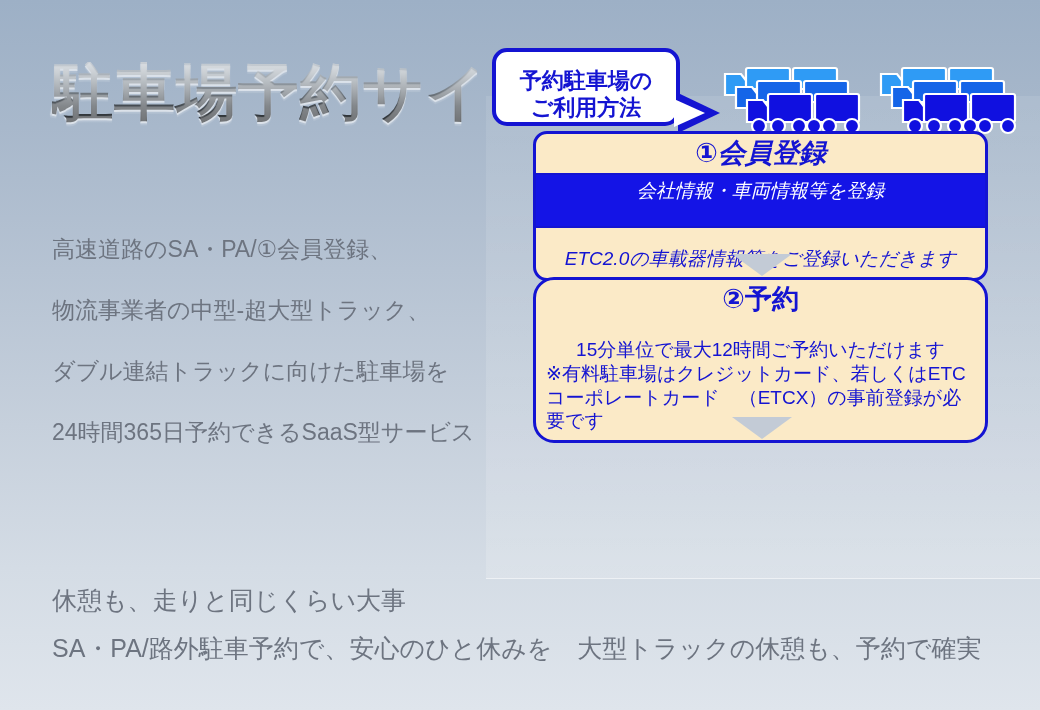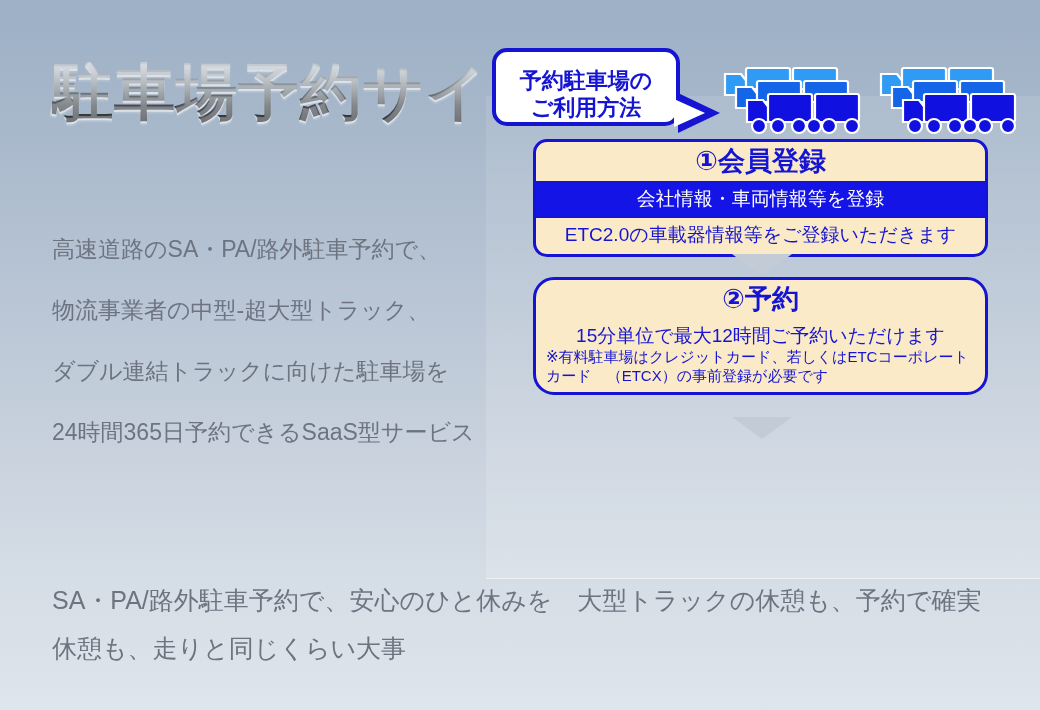--- a/index.html
+++ b/index.html
@@ -157,35 +157,36 @@
     font-weight: bold;
     color: #1414d2;
     padding: 4px 0 5px 0;
     line-height: 1.12;
   }
   .step-bar {
     background: #1414e6;
     color: #ffffff;
     text-align: center;
     font-size: 19px;
-    padding: 5px 0 6px 0;
+    padding: 5px 0 24px 0;
     line-height: 1.15;
     border-top: 2px solid #1414d2;
     border-bottom: 2px solid #1414d2;
   }
   .step-body {
     color: #1414d2;
     padding: 5px 10px 7px 10px;
     line-height: 1.25;
+    margin-top: 14px;
   }
   .step-body .b-main { font-size: 19px; text-align: center; }
   .step-body .b-main-left { font-size: 19px; text-align: left; }
-  .step-body .b-note { font-size: 15px; text-align: left; }
-
-  #step-1 { top: 139px; }
+  .step-body .b-note { font-size: 19px; text-align: left; }
+
+  #step-1 { top: 131px; font-style: italic; }
   #step-2 { top: 277px; border-radius: 21px; }
   #step-3 { top: 440px; }
 
   
   .connector {
     position: absolute;
     left: 732px;
     width: 0; height: 0;
     border-left: 30px solid transparent;
     border-right: 30px solid transparent;
@@ -197,29 +198,29 @@
 </head>
 <body>
 
 <div id="stage">
 
   <div id="flow-backdrop"></div>
 
   <div id="title">駐車場予約サイト</div>
 
   <div id="lead">
-    <div class="line">高速道路のSA・PA/路外駐車予約で、</div>
+    <div class="line">高速道路のSA・PA/①会員登録、</div>
     <div class="line">物流事業者の中型-超大型トラック、</div>
     <div class="line">ダブル連結トラックに向けた駐車場を</div>
     <div class="line">24時間365日予約できるSaaS型サービス</div>
   </div>
 
   <div id="taglines">
+    <div class="line">休憩も、走りと同じくらい大事</div>
     <div class="line">SA・PA/路外駐車予約で、安心のひと休みを　大型トラックの休憩も、予約で確実</div>
-    <div class="line">休憩も、走りと同じくらい大事</div>
   </div>
 
   <div class="bubble-tail-outer"></div>
   <div id="bubble">
     <div class="btxt">予約駐車場の</div>
     <div class="btxt">ご利用方法</div>
   </div>
   <div class="bubble-tail-inner"></div>
 
   <div class="truck-group" id="truck-group-1">

